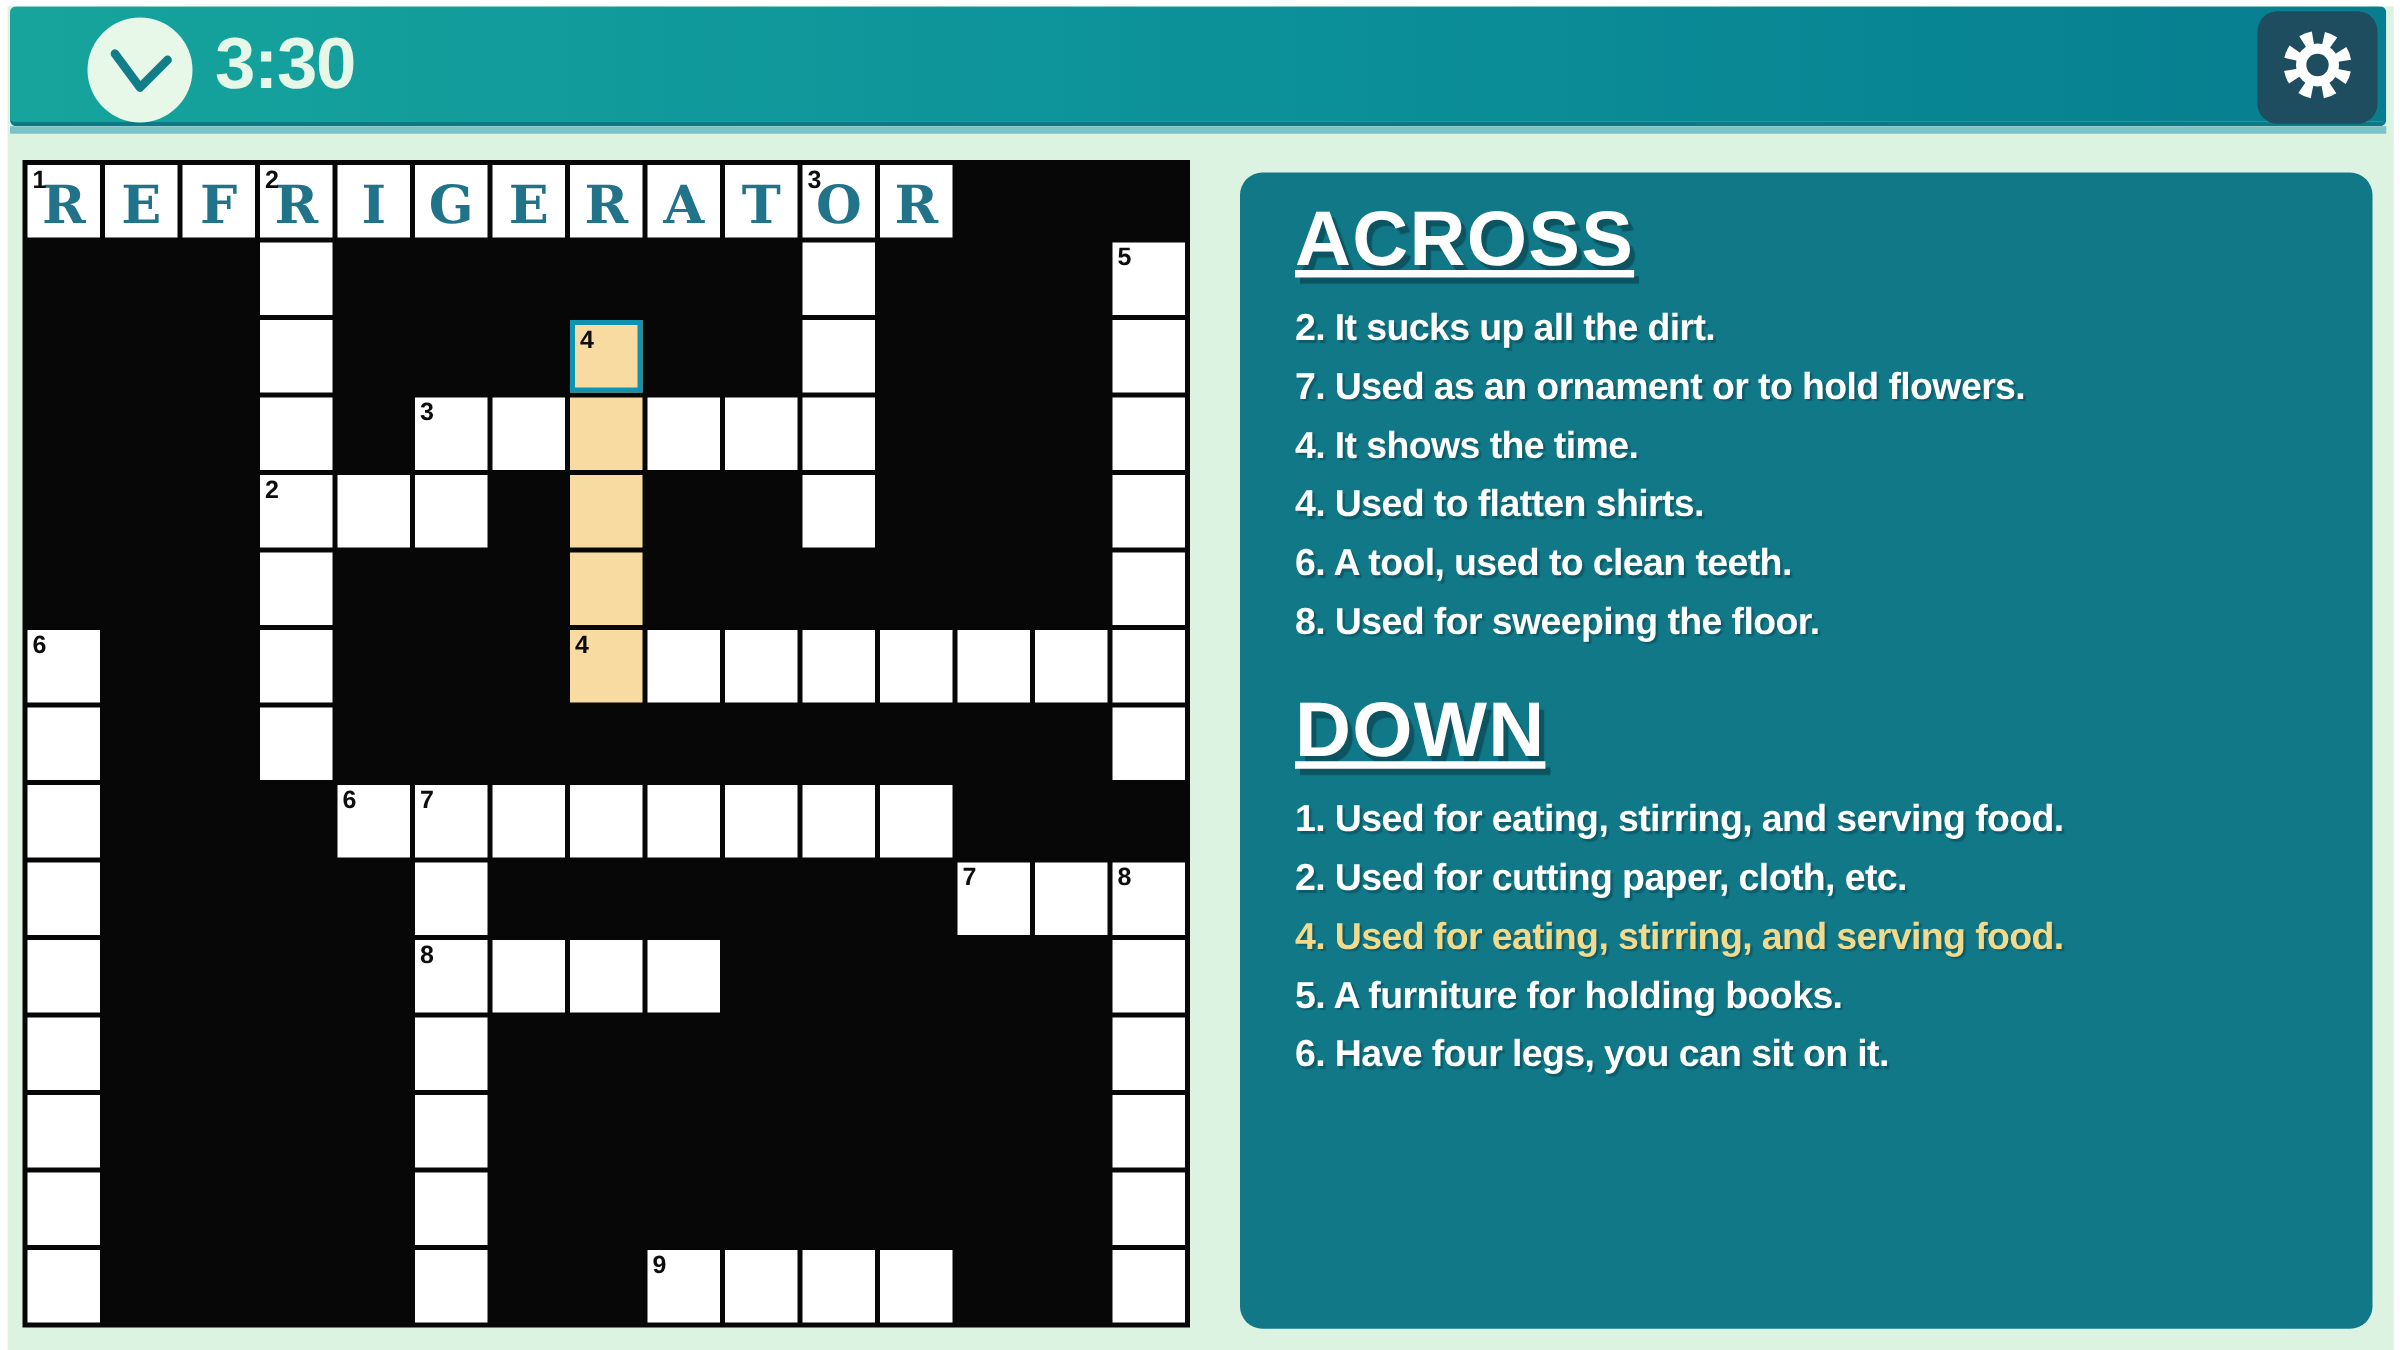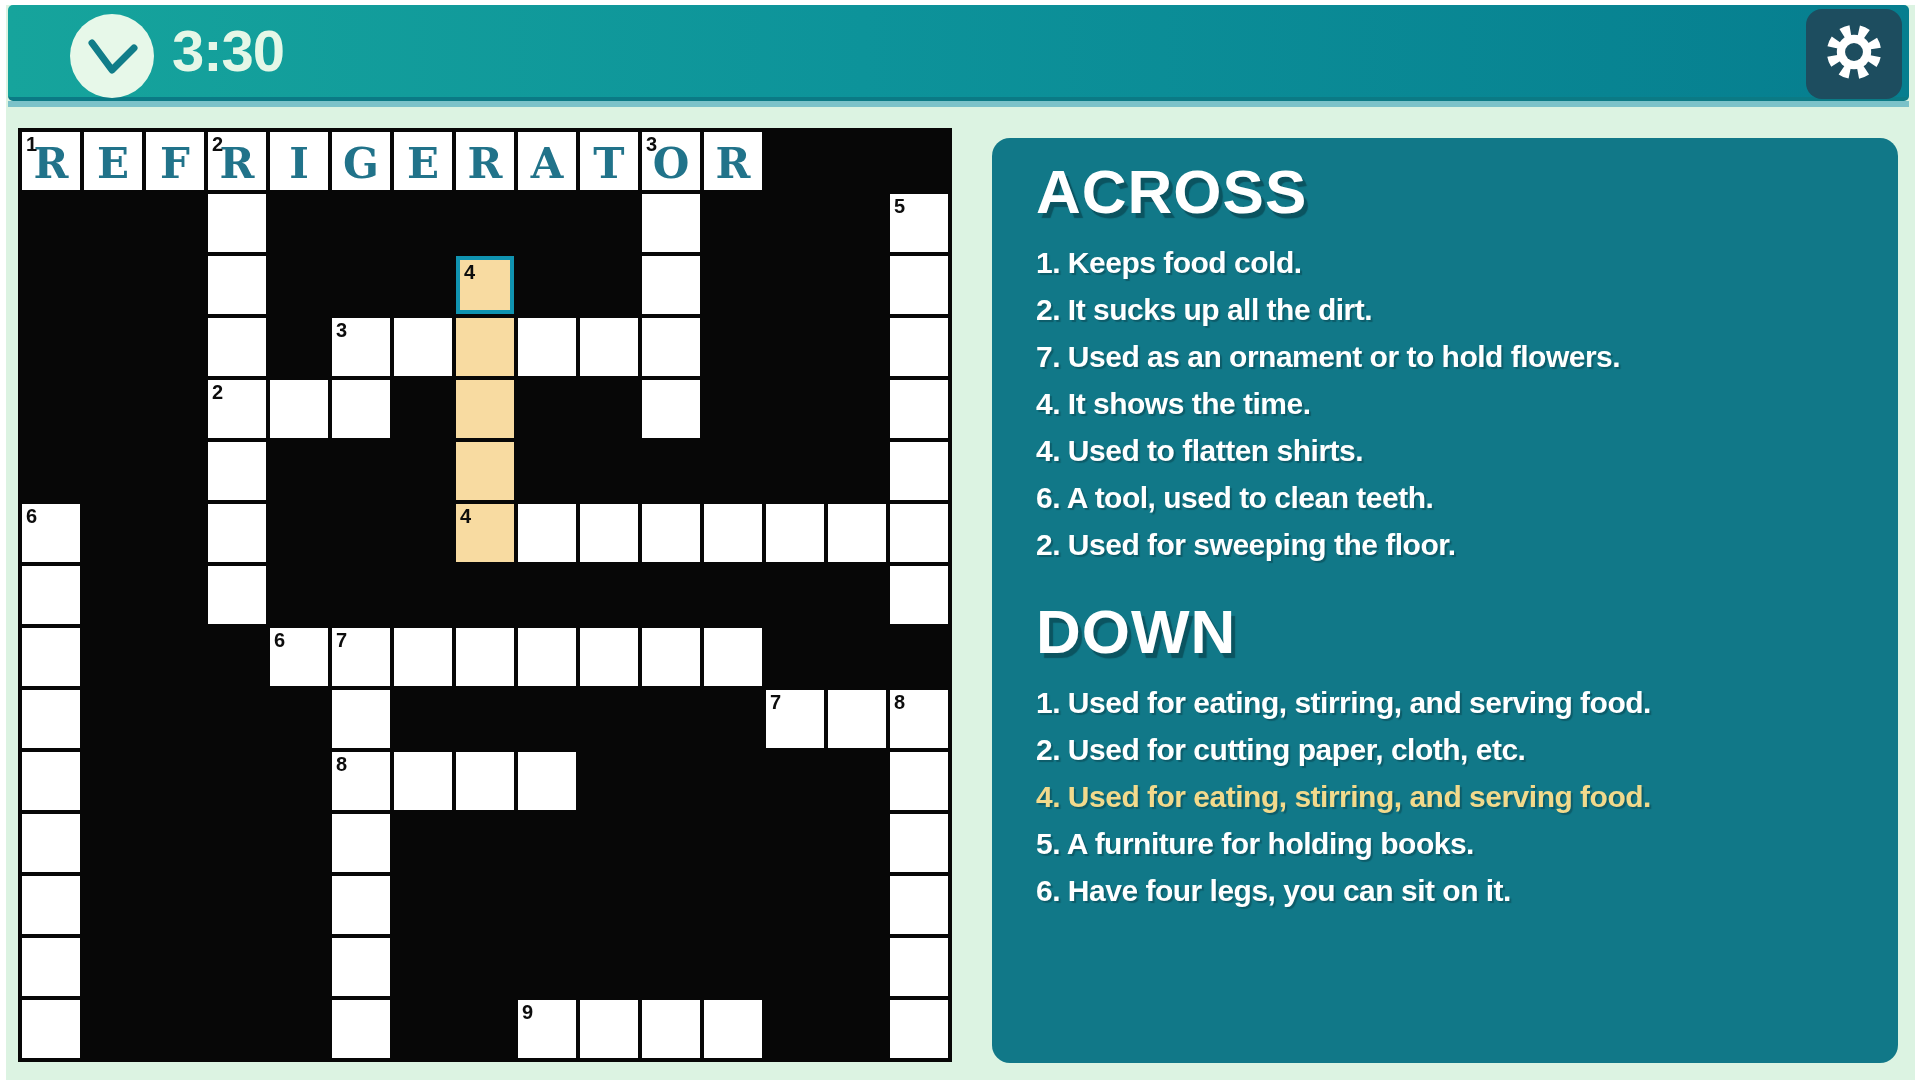--- a/index.html
+++ b/index.html
@@ -79,20 +79,21 @@
   .panel {
     position:absolute; left:986px; top:133px; width:906px; height:925px;
     background:var(--panel_bg); border-radius:18px;
     padding:14px 30px 0 44px;
     color:var(--clue_text);
   }
   .panel h1 {
     font-size:62px; font-weight:800; letter-spacing:1px; color:#fff;
     text-shadow:4px 5px 1px rgba(5,40,48,.45);
     margin:4px 0 12px 0;
+    text-decoration:underline;
   }
   .panel h1.down { margin-top:28px; }
   .clue-list { list-style:none; }
   .clue-list li {
     font-size:30px; font-weight:bold; line-height:47px; letter-spacing:-.5px;
     text-shadow:2px 2px 1px rgba(5,40,48,.35);
     white-space:nowrap; cursor:pointer;
   }
   .clue-list li.active { color:var(--clue_active); }
 </style>
@@ -393,27 +394,26 @@
     <div class="cell"></div>
     <div class="cell"></div>
     <div class="block"></div>
     <div class="block"></div>
     <div class="cell"></div>
   </div>
 
 <div class="panel">
   <h1>ACROSS</h1>
   <ul class="clue-list">
-      <li class="clue">1. Keeps food cold.</li>
       <li class="clue">2. It sucks up all the dirt.</li>
       <li class="clue">7. Used as an ornament or to hold flowers.</li>
       <li class="clue">4. It shows the time.</li>
       <li class="clue">4. Used to flatten shirts.</li>
       <li class="clue">6. A tool, used to clean teeth.</li>
-      <li class="clue">2. Used for sweeping the floor.</li>
+      <li class="clue">8. Used for sweeping the floor.</li>
     </ul>
   <h1 class="down">DOWN</h1>
   <ul class="clue-list">
       <li class="clue">1. Used for eating, stirring, and serving food.</li>
       <li class="clue">2. Used for cutting paper, cloth, etc.</li>
       <li class="clue active">4. Used for eating, stirring, and serving food.</li>
       <li class="clue">5. A furniture for holding books.</li>
       <li class="clue">6. Have four legs, you can sit on it.</li>
     </ul>
 </div>

